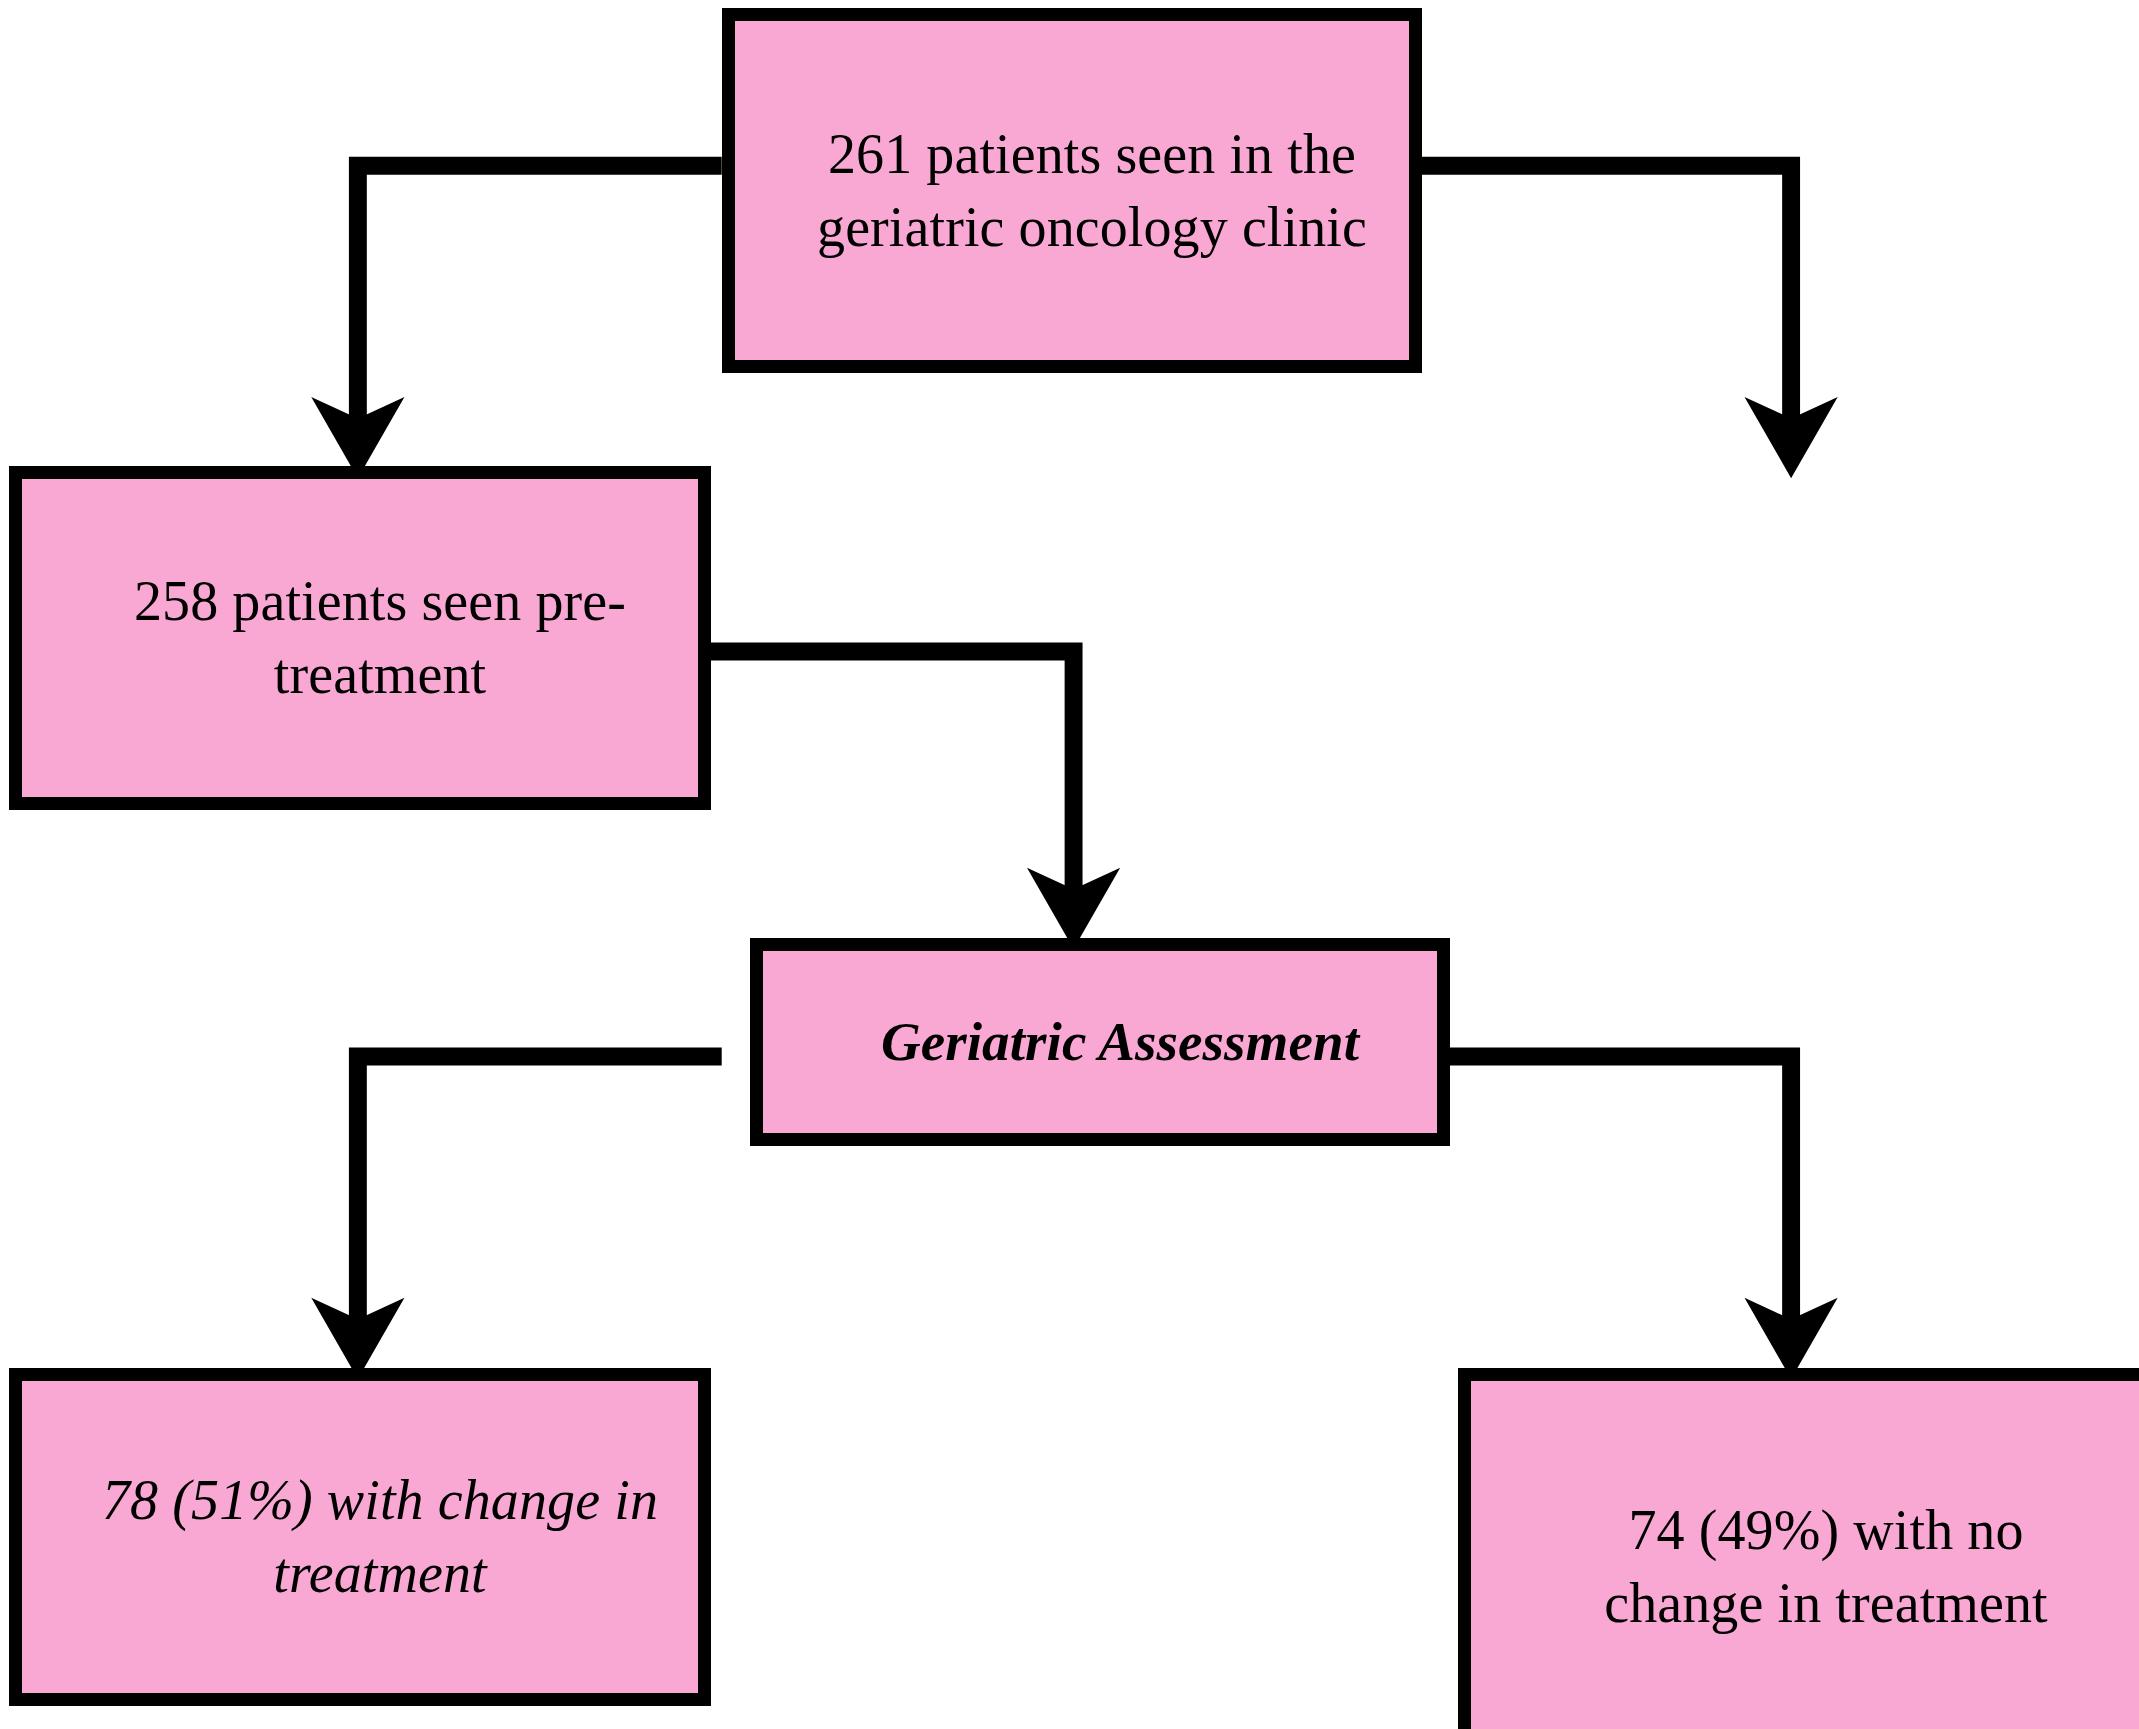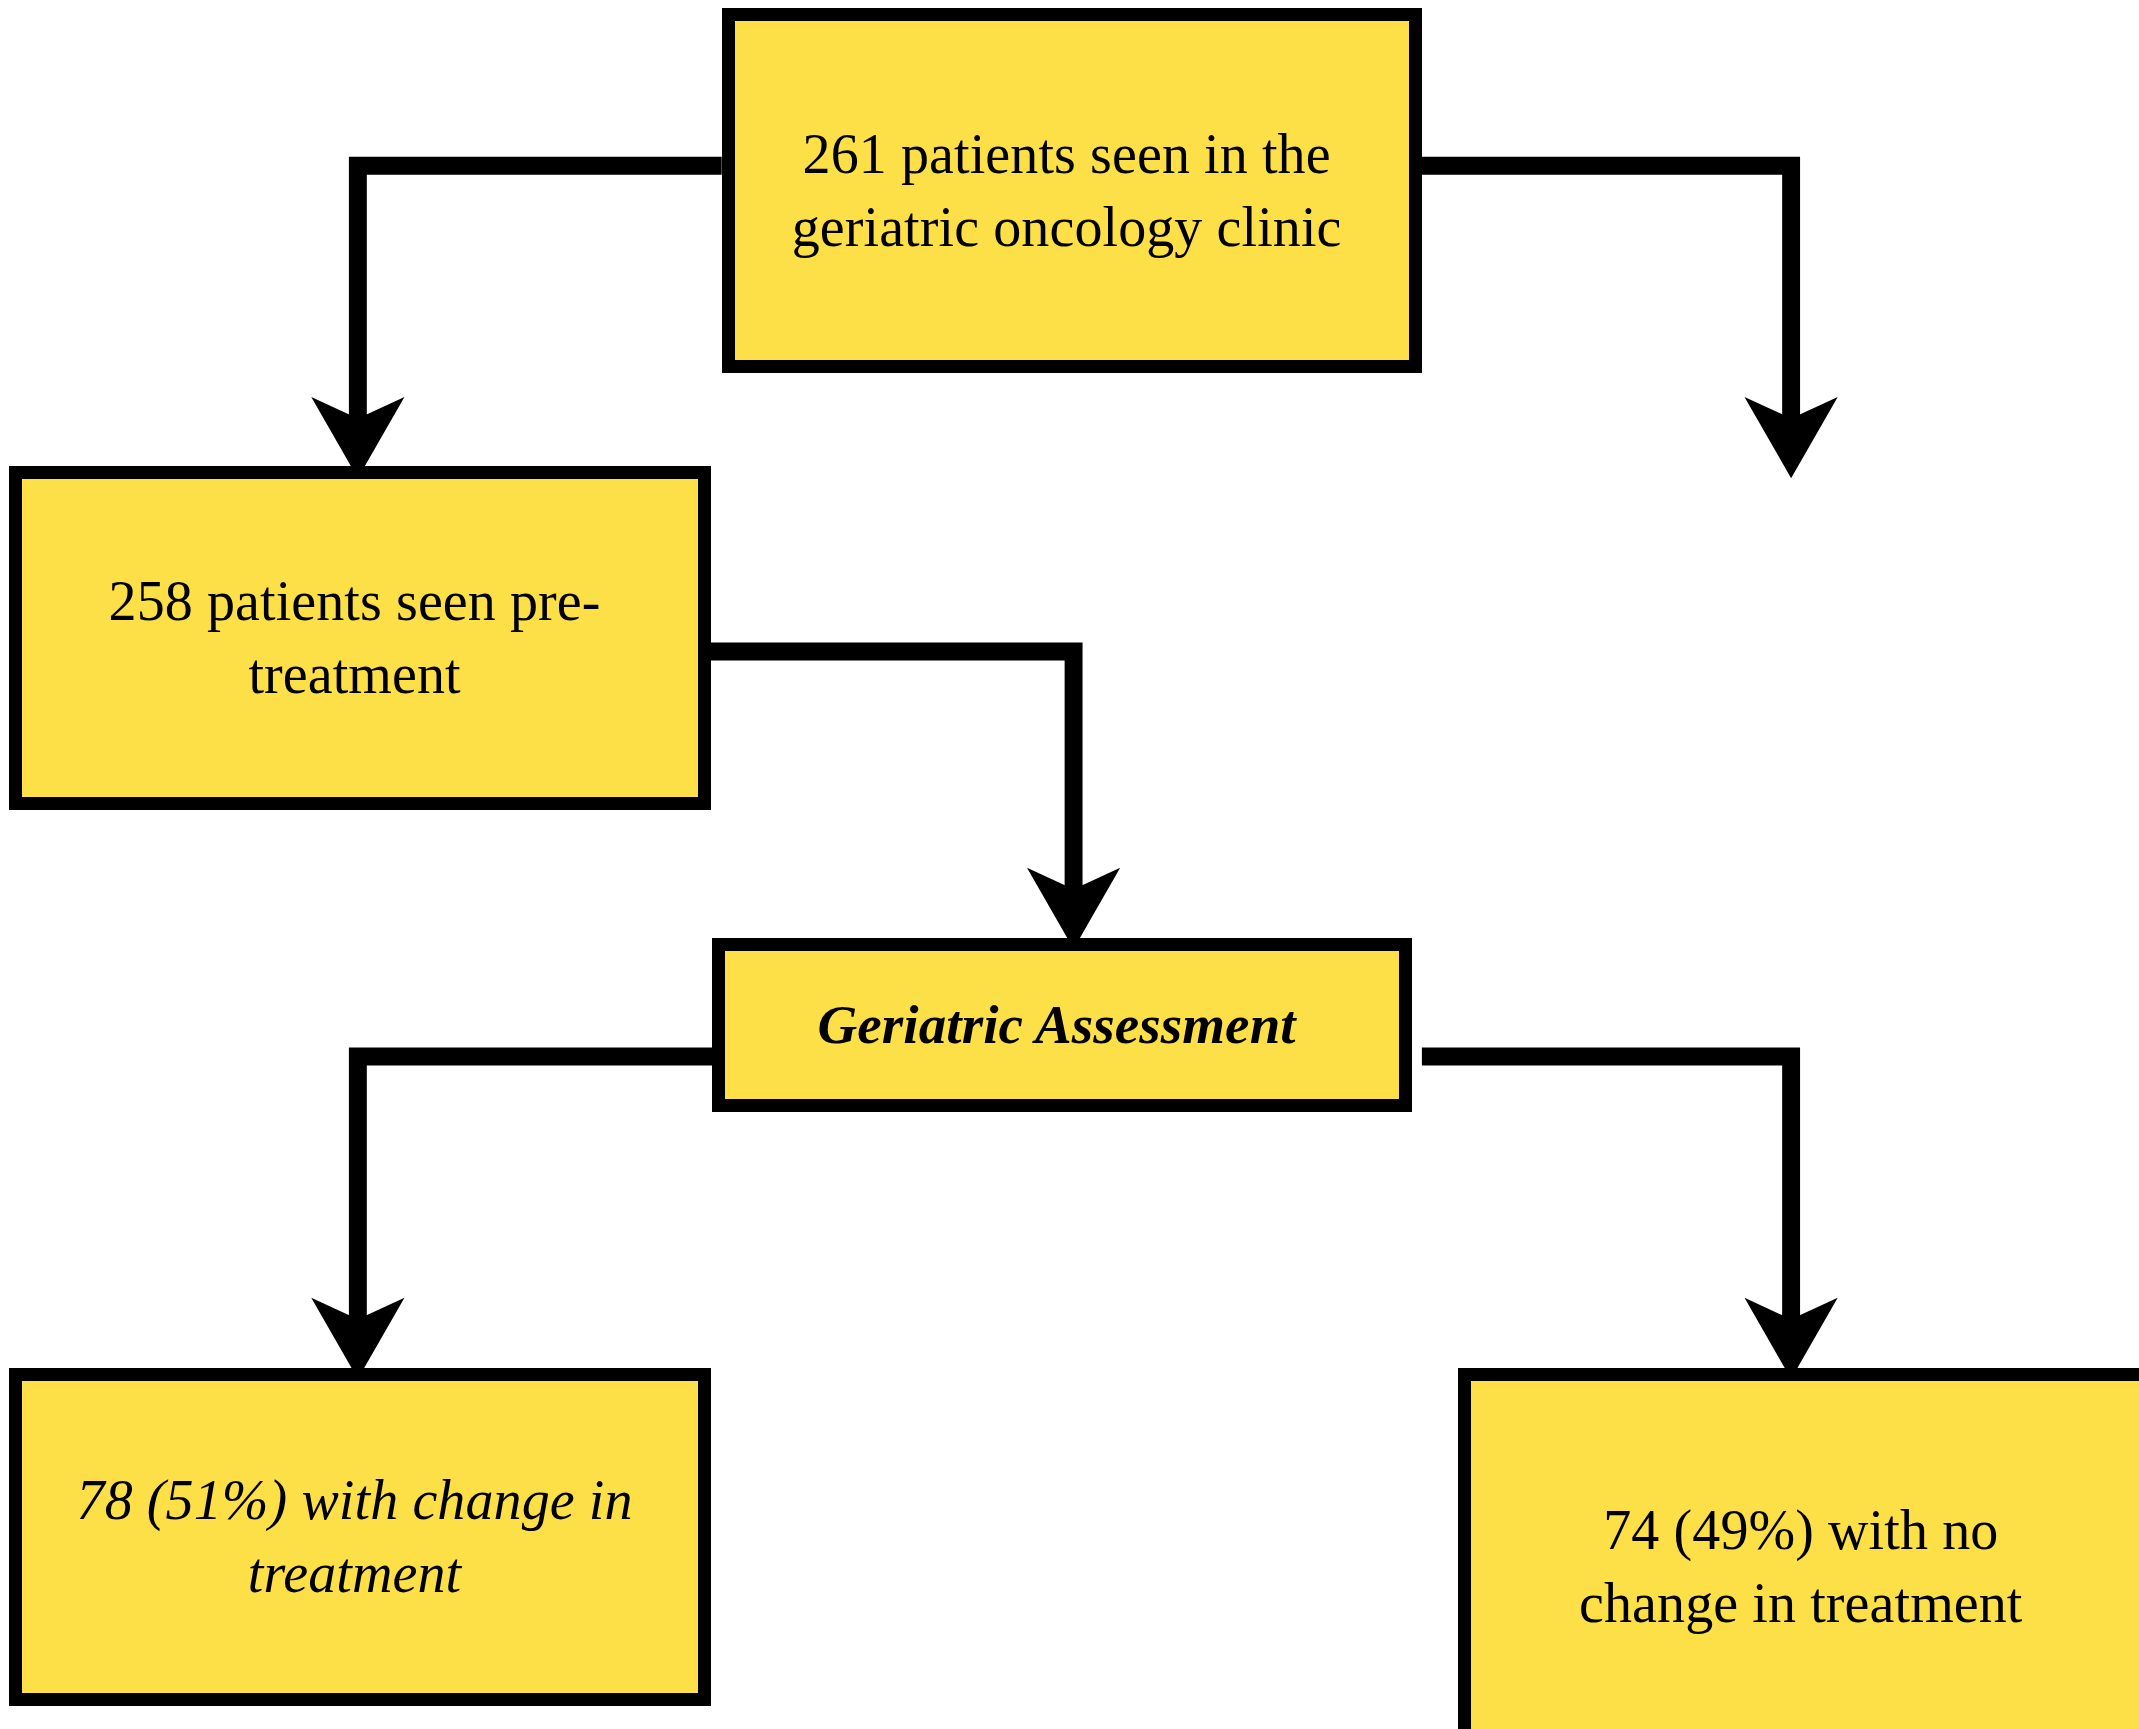--- a/index.html
+++ b/index.html
@@ -14,25 +14,25 @@
   #flowchart-root {
     position: relative;
     width: 2140px;
     height: 1730px;
     background: #ffffff;
     overflow: hidden;
   }
   .flow-box {
     position: absolute;
     box-sizing: border-box;
-    background: #fde047;
+    background: #f9a8d4;
     border: 13px solid #000000;
     display: flex;
     align-items: center;
-    justify-content: flex-start;
+    justify-content: center;
     padding-left: 40px;
   }
   .flow-box-label {
     display: block;
     width: 92%;
     text-align: center;
     color: #000000;
     font-size: 56px;
     line-height: 1.30;
     font-weight: 400;
@@ -41,21 +41,21 @@
   }
   .flow-box-label.em {
     font-style: italic;
     font-weight: 700;
     font-size: 55px;
   }
   
   #box-top        { left: 722px; top:   8.4px; width: 700px; height: 365px; }
   #box-pre        { left:   9px; top:  466px; width: 702px; height: 344px; }
   #box-during     { left: 1434px; top:  466px; width: 696px; height: 344px; }
-  #box-ga         { left: 712px; top: 938px; width: 700px; height: 174px; }
+  #box-ga         { left: 750px; top: 938px; width: 700px; height: 208px; }
   #box-change     { left:   9px; top: 1368px; width: 702px; height: 338px; font-style: italic; }
   #box-nochange   { left: 1434px; top: 1368px; width: 696px; height: 398px; margin-left: 24px; }
 
   #connector-layer {
     position: absolute;
     left: 0;
     top: 0;
     width: 2140px;
     height: 1730px;
     pointer-events: none;

